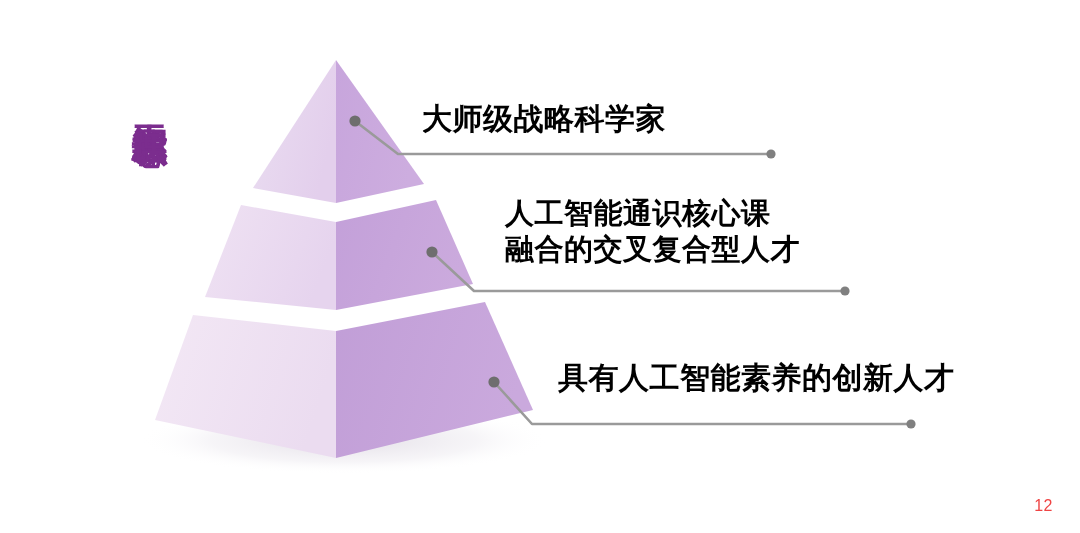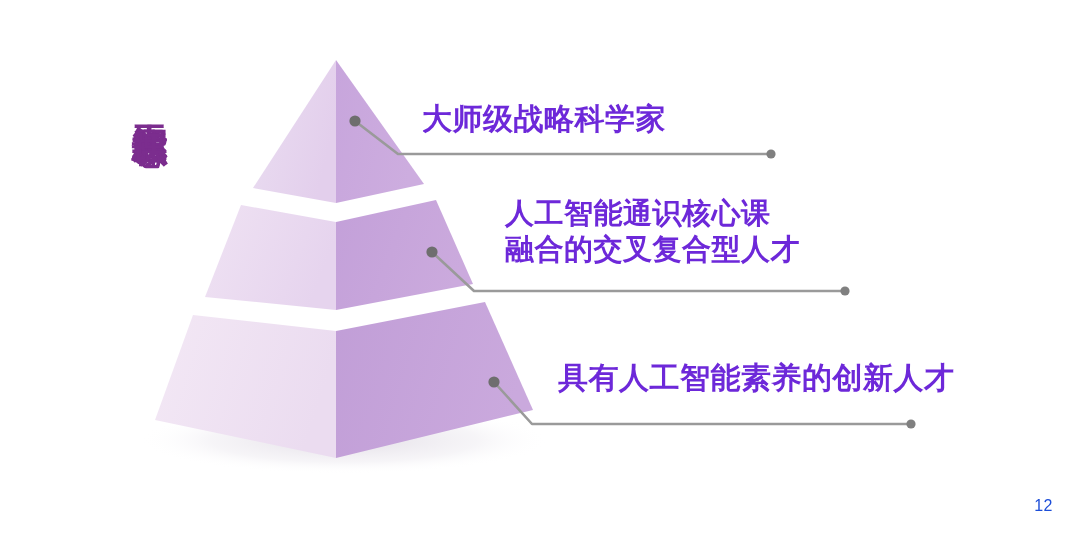--- a/index.html
+++ b/index.html
@@ -46,21 +46,21 @@
     left: 0px;
     top: 0px;
     width: 1080px;
     height: 533px;
   }
 
   
   .callout-label {
     position: absolute;
     font-weight: 700;
-    color: #6d28d9;
+    color: #000000;
     line-height: 1.24;
     white-space: pre-line;
   }
   #label-1 {
     left: 422px;
     top: 100px;
     font-size: 30px;
     letter-spacing: 0.5px;
   }
   #label-2 {
@@ -75,21 +75,21 @@
     font-size: 30px;
     letter-spacing: 0.5px;
   }
 
   
   #page-number {
     position: absolute;
     right: 27px;
     bottom: 18px;
     font-size: 16px;
-    color: #1d4ed8;
+    color: #ef4444;
     letter-spacing: 0.5px;
   }
 </style>
 </head>
 <body>
 
 <div id="slide">
 
   <div id="vertical-title">
     <span class="vt-text">人工智能通识核心课</span>

